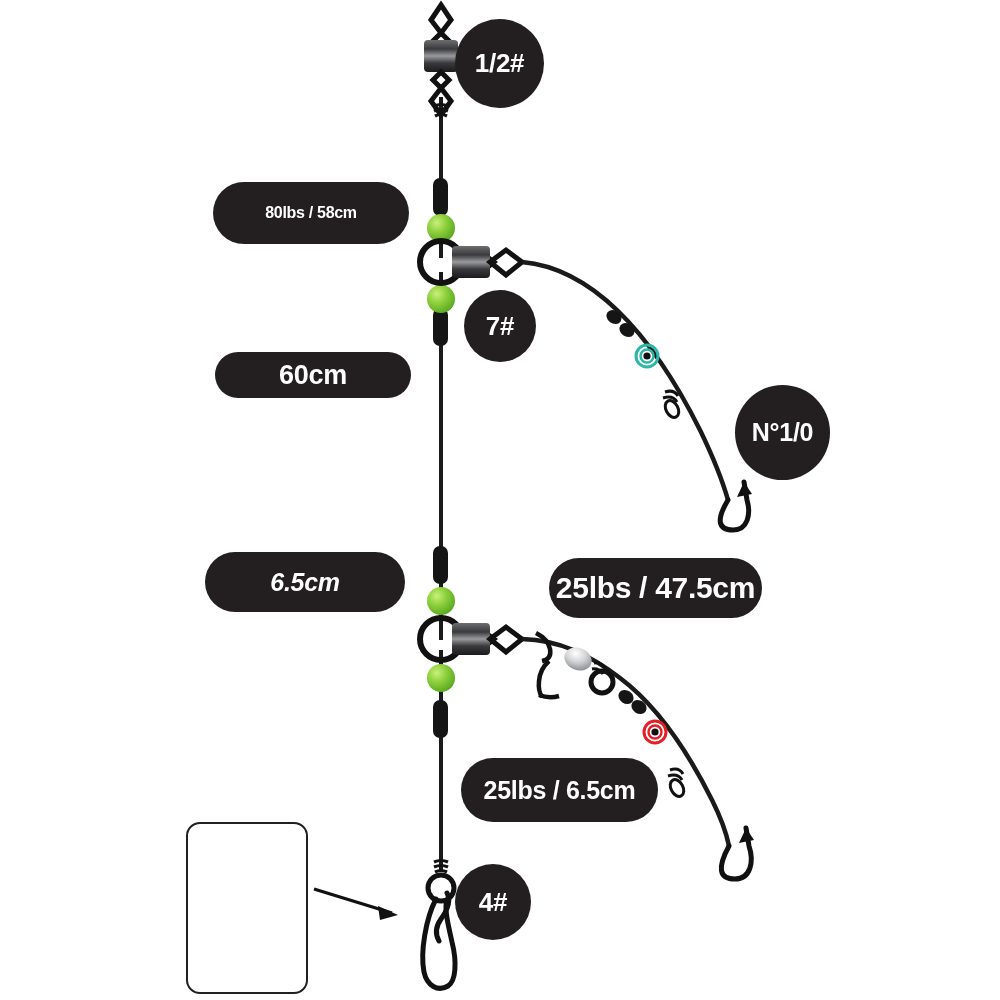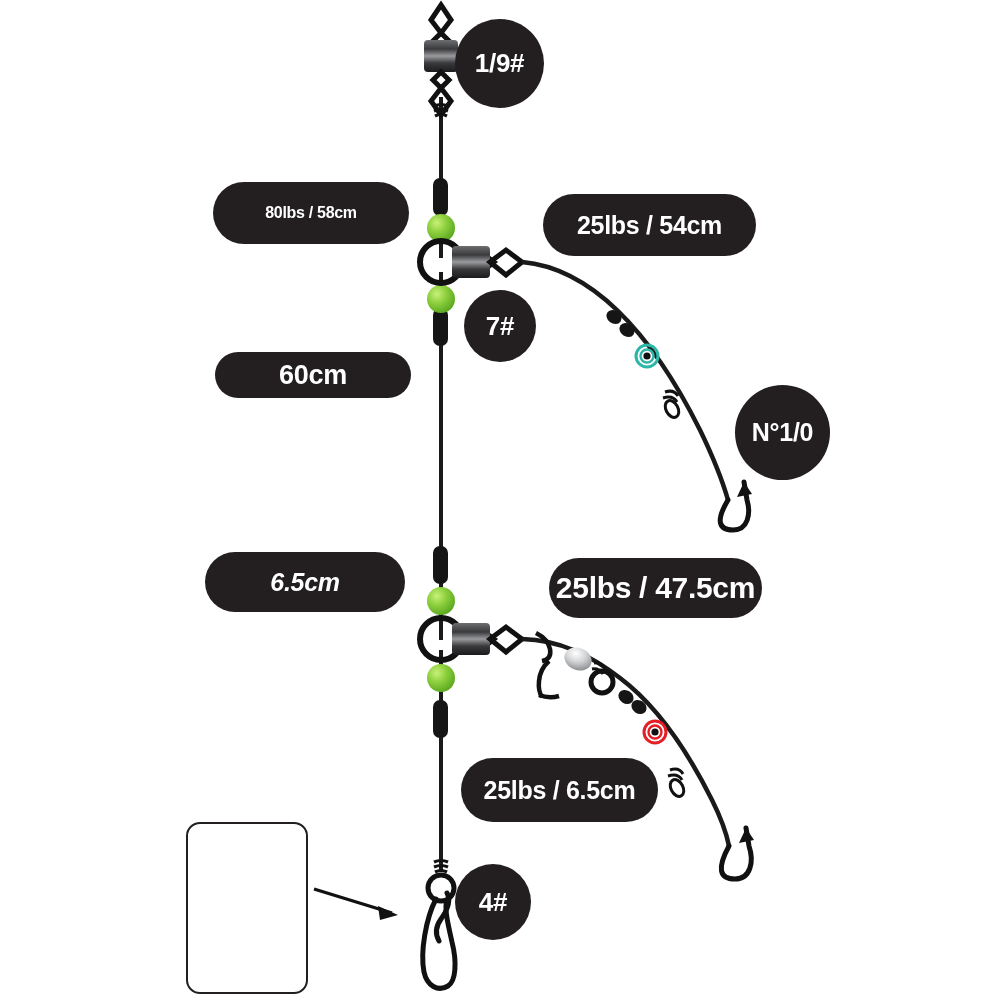--- a/index.html
+++ b/index.html
@@ -226,25 +226,24 @@
 
       <path d="M247 874 C 259 874, 267 884, 268 898 C 262 903, 253 905, 247 905
                C 241 905, 232 903, 226 898 C 227 884, 235 874, 247 874 Z" fill="url(#leadTip)"></path>
       <path d="M243 876 L240 904 L247 905 L250 876 Z" fill="#c2170f" opacity="0.5"></path>
       <path d="M234 902 C 240 916, 244 930, 246 944 C 240 932, 234 918, 231 906 Z" fill="#1c1c1e" opacity="0.85"></path>
     </g>
   </svg>
 
   <div id="leadbox"></div>
 
-  <div class="badge circle b-10">1/9#</div>
+  <div class="badge circle b-10">1/2#</div>
 
   <div class="badge pill b-80lbs">80lbs / 58cm</div>
 
-  <div class="badge pill b-25a">25lbs / 54cm</div>
 
   <div class="badge circle b-7">7#</div>
 
   <div class="badge pill b-60cm">60cm</div>
 
   <div class="badge circle b-n10">N°1/0</div>
 
   <div class="badge pill b-65cm">6.5cm</div>
 
   <div class="badge pill b-25b">25lbs / 47.5cm</div>

